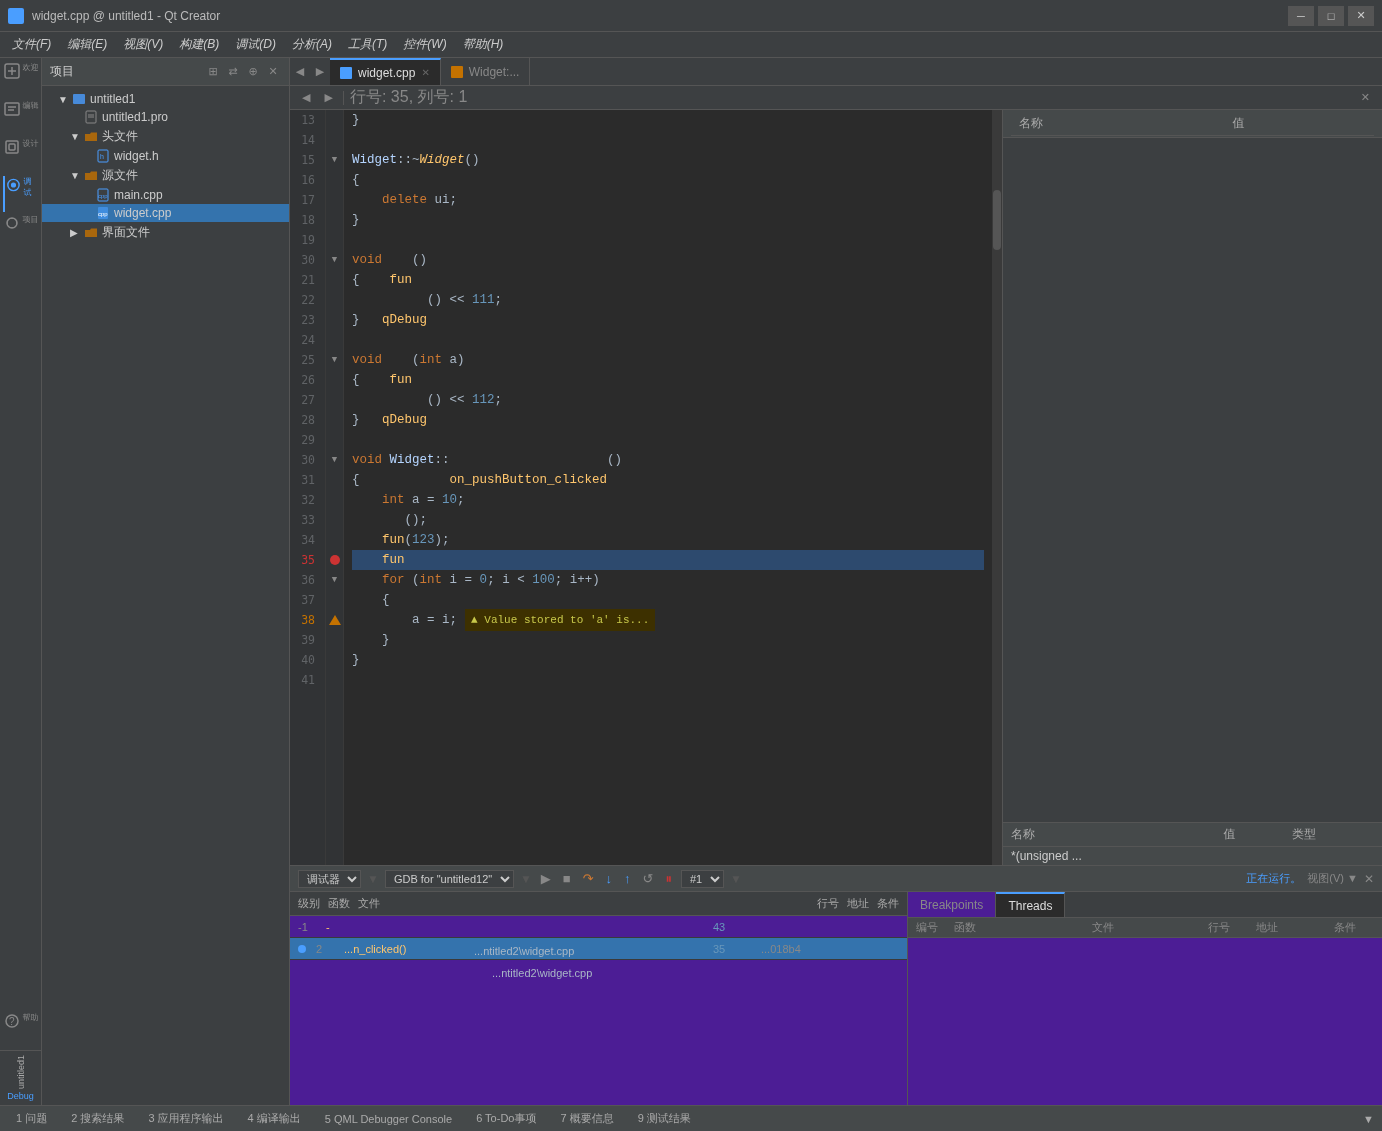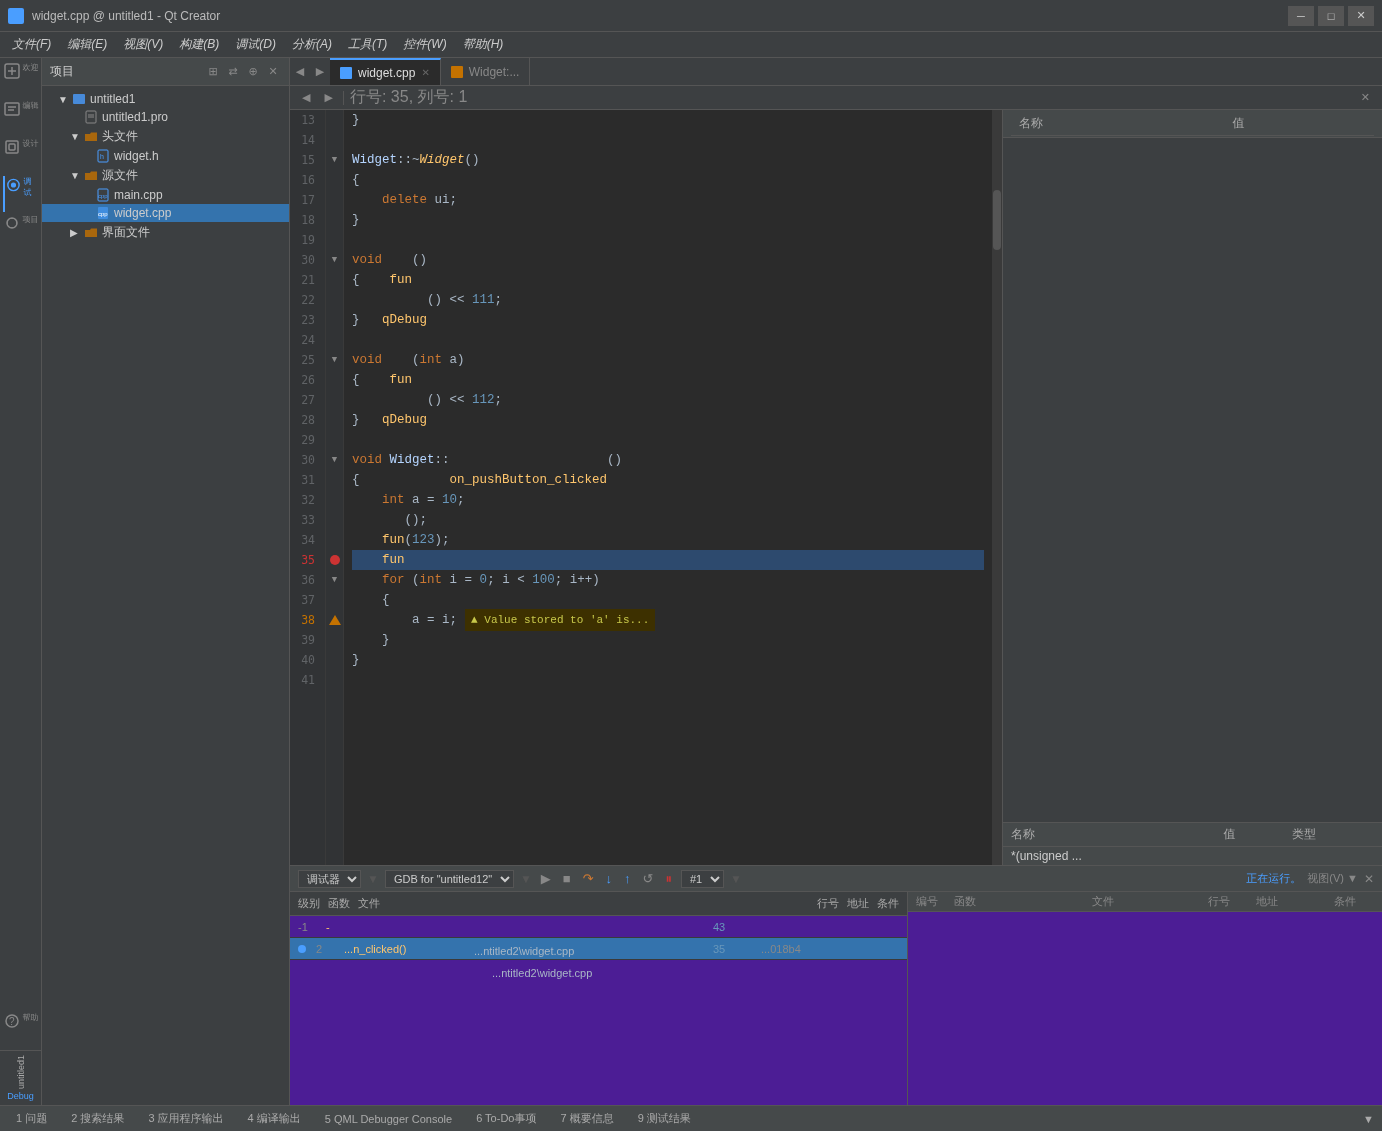--- a/index.html
+++ b/index.html
@@ -525,20 +525,25 @@
               <span class="s-fn">...n_clicked()</span>
               <span class="s-file">...ntitled2\widget.cpp</span>
               <span class="s-line">35</span>
               <span class="s-addr">...018b4</span>
               <span class="s-cond"></span>
             </div>
           </div>
         </div>
 
         <div id="callstack-panel">
+          <div id="callstack-tabs">
+            <div class="cs-tab">Breakpoints</div>
+            <div class="cs-tab active">Threads</div>
+            <div style="flex:1;background:#3c3f41;"></div>
+          </div>
           <div id="callstack-table">
             <div class="cs-col-headers">
               <span style="width:30px;">编号</span>
               <span style="width:130px;">函数</span>
               <span style="flex:1;">文件</span>
               <span style="width:40px;">行号</span>
               <span style="width:70px;">地址</span>
               <span style="width:40px;">条件</span>
             </div>
           </div>

